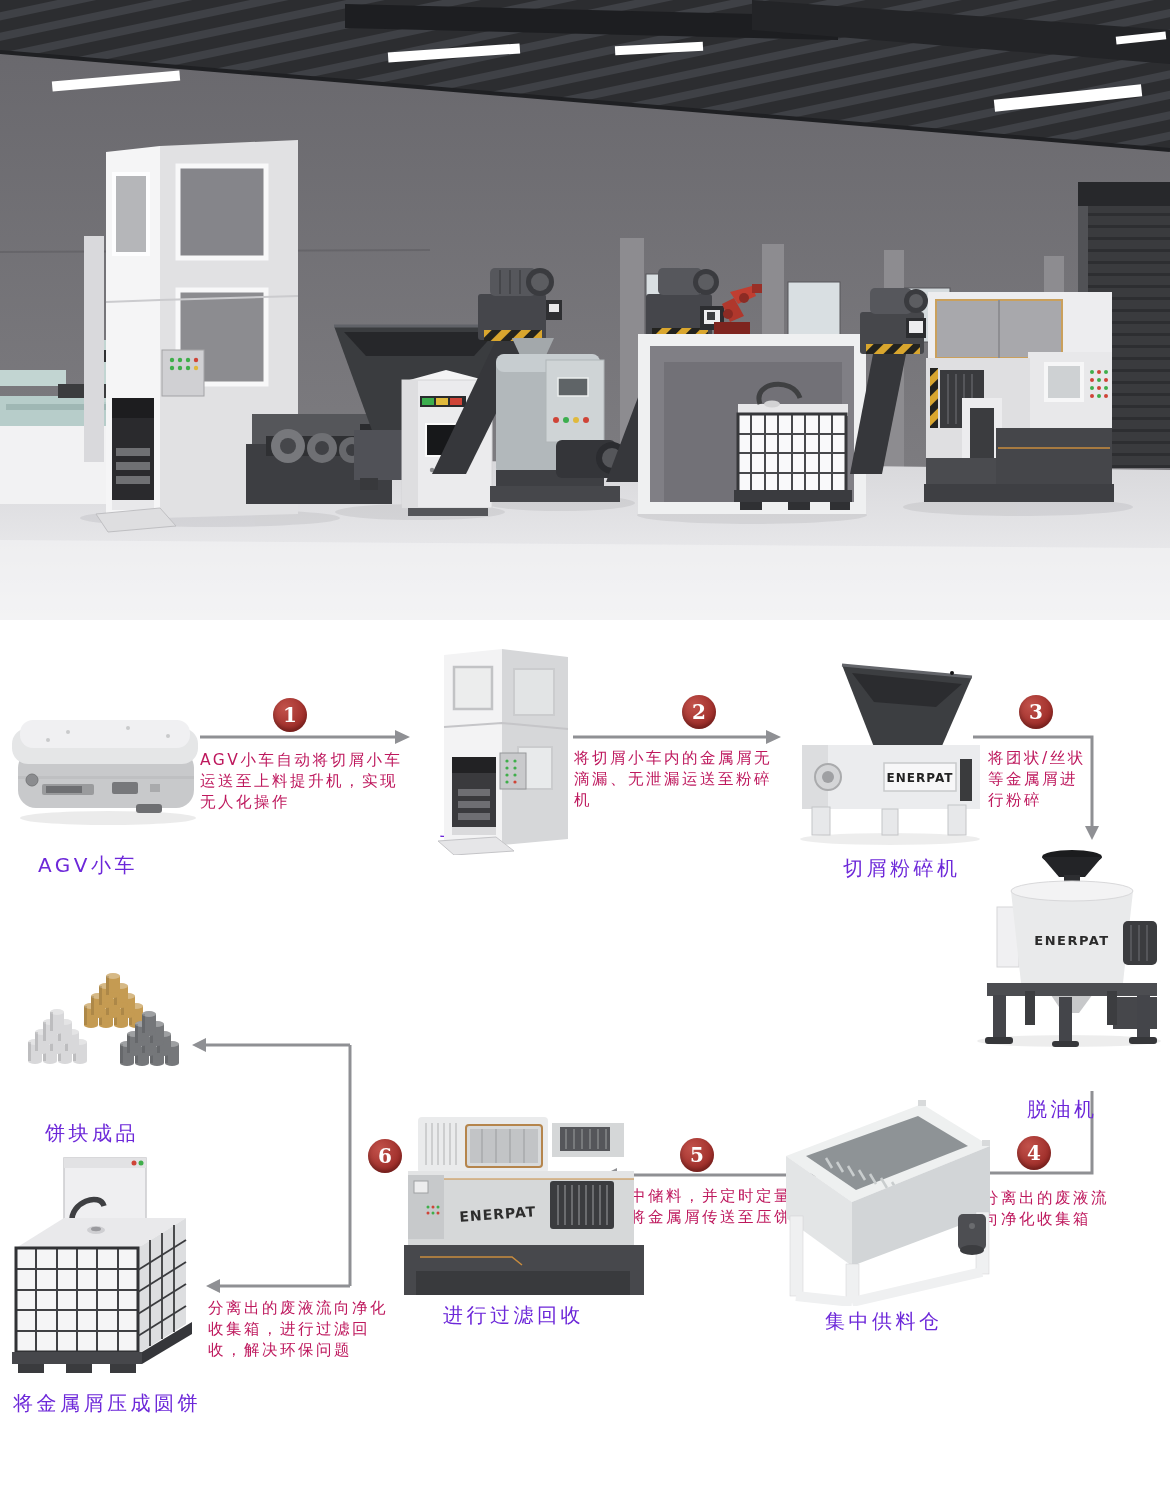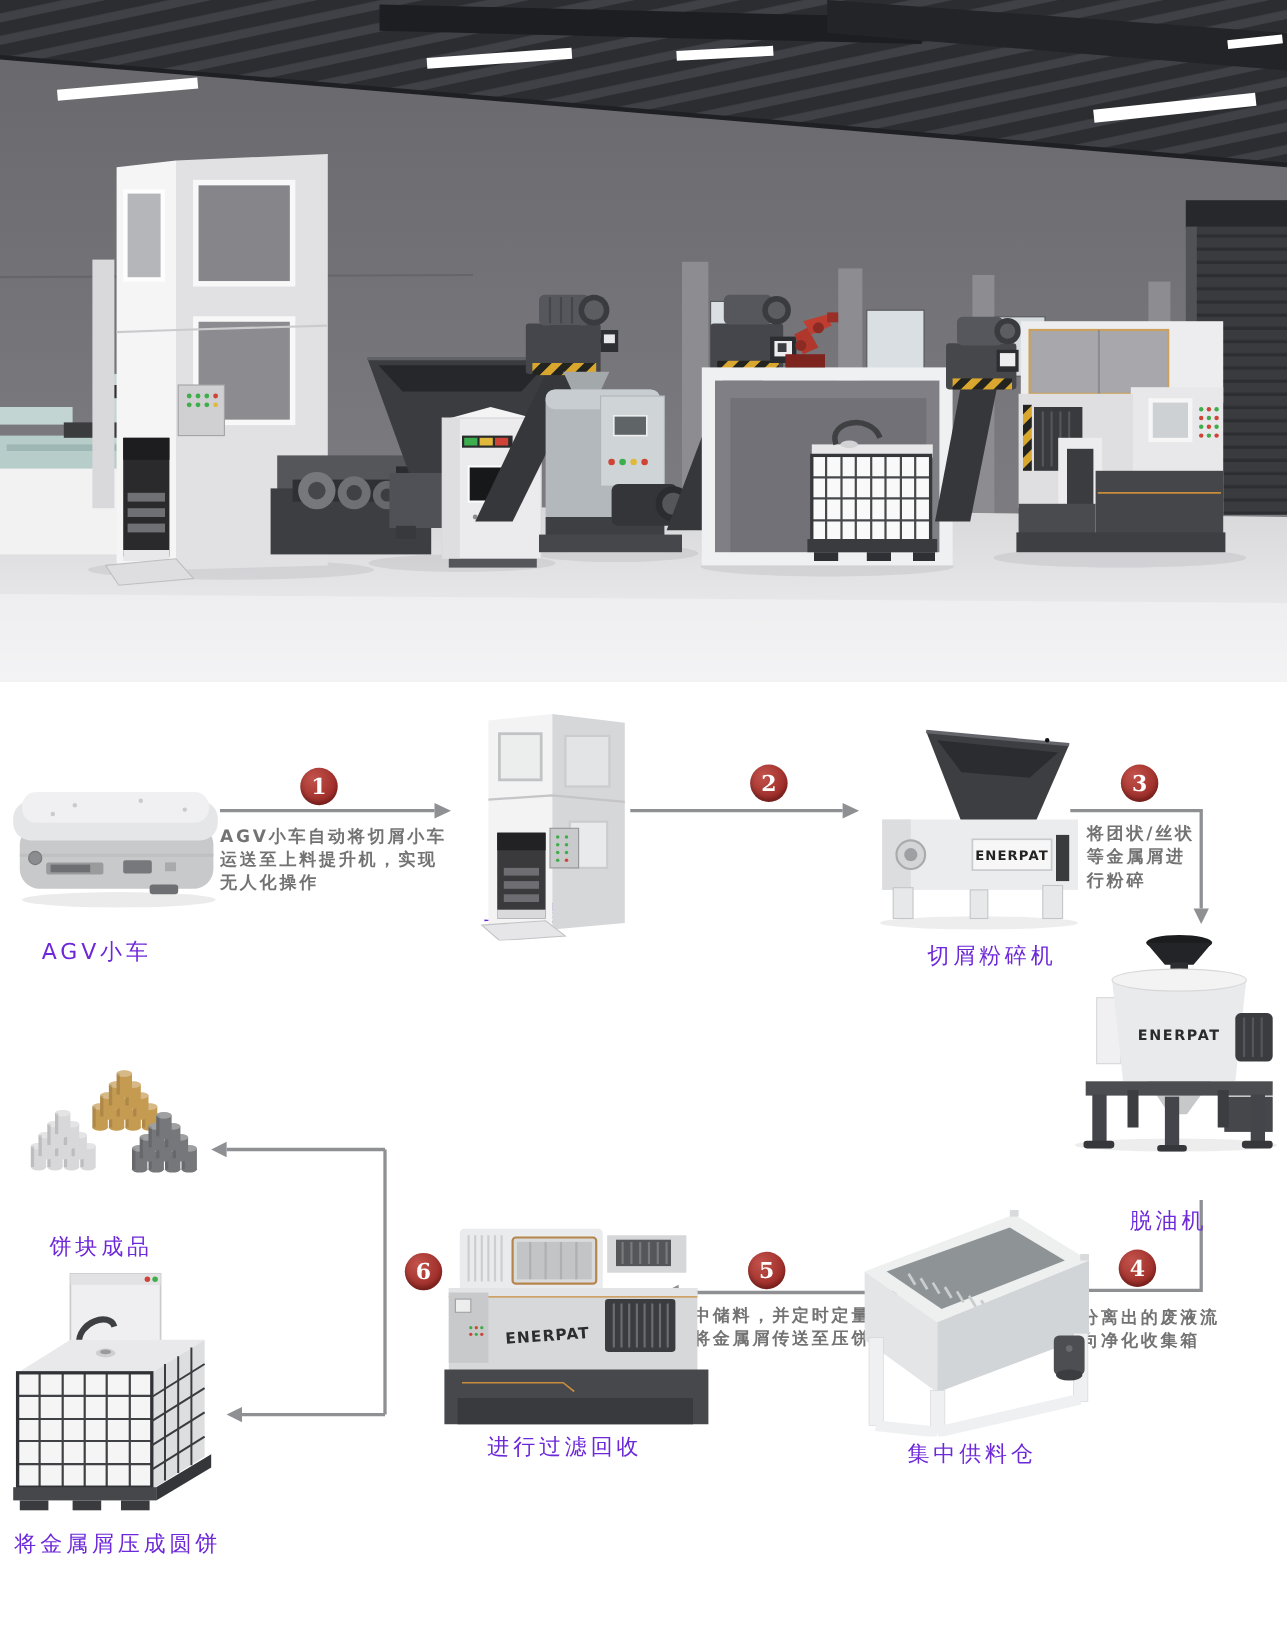--- a/index.html
+++ b/index.html
@@ -6,21 +6,21 @@
   .page{position:relative;width:1170px;height:1489px;background:#ffffff;overflow:hidden;
         font-family:"DejaVu Sans","Liberation Sans",sans-serif;}
   .abs{position:absolute;}
   .factory{position:absolute;left:0;top:0;width:1170px;height:620px;}
   .connectors{position:absolute;left:0;top:620px;pointer-events:none;}
   .badge{position:absolute;width:34px;height:34px;border-radius:50%;
          background:radial-gradient(circle at 35% 30%, #c2524b, #9c2b27 72%);
          color:#fff;display:flex;align-items:center;justify-content:center;
          font-size:20px;font-weight:bold;font-family:"DejaVu Serif","Liberation Serif",serif;
          box-shadow:inset 0 -3px 4px rgba(0,0,0,.28);}
-  .step-text{position:absolute;font-size:15.5px;line-height:21px;letter-spacing:2.5px;color:#737373;font-weight:bold;}
+  .step-text{position:absolute;font-size:15.5px;line-height:21px;letter-spacing:2.5px;color:#be185d;}
   .machine-label{position:absolute;font-size:20px;letter-spacing:3.5px;color:#6d28d9;}
   svg text{font-family:"DejaVu Sans","Liberation Sans",sans-serif;}
 </style>
 </head>
 <body>
 
 <div class="page">
 
   <svg class="factory" width="1170" height="620" viewBox="0 0 1170 620">
     <defs>
@@ -339,23 +339,25 @@
       <span>4</span>
     </div>
   <div class="badge" style="left:680px;top:1138px;">
       <span>5</span>
     </div>
   <div class="badge" style="left:368px;top:1139px;">
       <span>6</span>
     </div>
 
   <div class="step-text" style="left:200px;top:750px;width:215px;">AGV小车自动将切屑小车运送至上料提升机，实现无人化操作</div>
+  <div class="step-text" style="left:574px;top:748px;width:205px;">将切屑小车内的金属屑无滴漏、无泄漏运送至粉碎机</div>
   <div class="step-text" style="left:988px;top:748px;width:102px;">将团状/丝状等金属屑进行粉碎</div>
   <div class="step-text" style="left:983px;top:1188px;width:142px;">分离出的废液流向净化收集箱</div>
   <div class="step-text" style="left:612px;top:1186px;width:186px;">集中储料，并定时定量的将金属屑传送至压饼机</div>
+  <div class="step-text" style="left:208px;top:1298px;width:192px;">分离出的废液流向净化收集箱，进行过滤回收，解决环保问题</div>
 
   <div class="machine-label" style="left:38px;top:852px;">AGV小车</div>
   <div class="machine-label" style="left:440px;top:816px;text-align:right;">上料提升机</div>
   <div class="machine-label" style="left:823px;top:855px;margin-left:20px;">切屑粉碎机</div>
   <div class="machine-label" style="left:1027px;top:1096px;">脱油机</div>
   <div class="machine-label" style="left:825px;top:1308px;">集中供料仓</div>
   <div class="machine-label" style="left:443px;top:1302px;">进行过滤回收</div>
   <div class="machine-label" style="left:45px;top:1120px;">饼块成品</div>
   <div class="machine-label" style="left:13px;top:1390px;">将金属屑压成圆饼</div>
 

